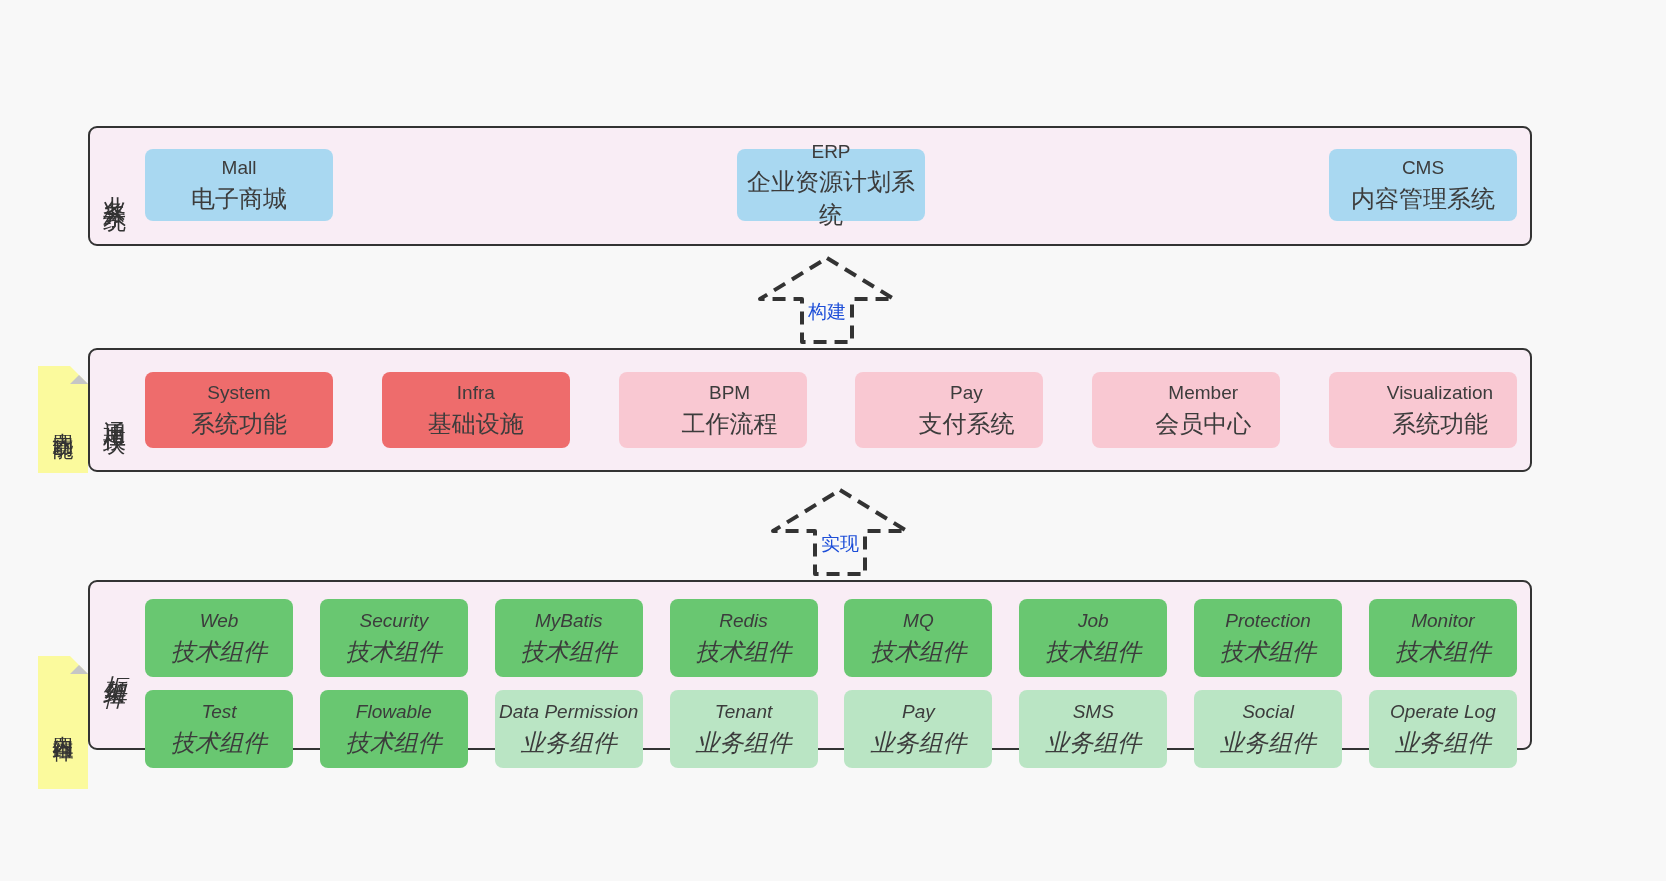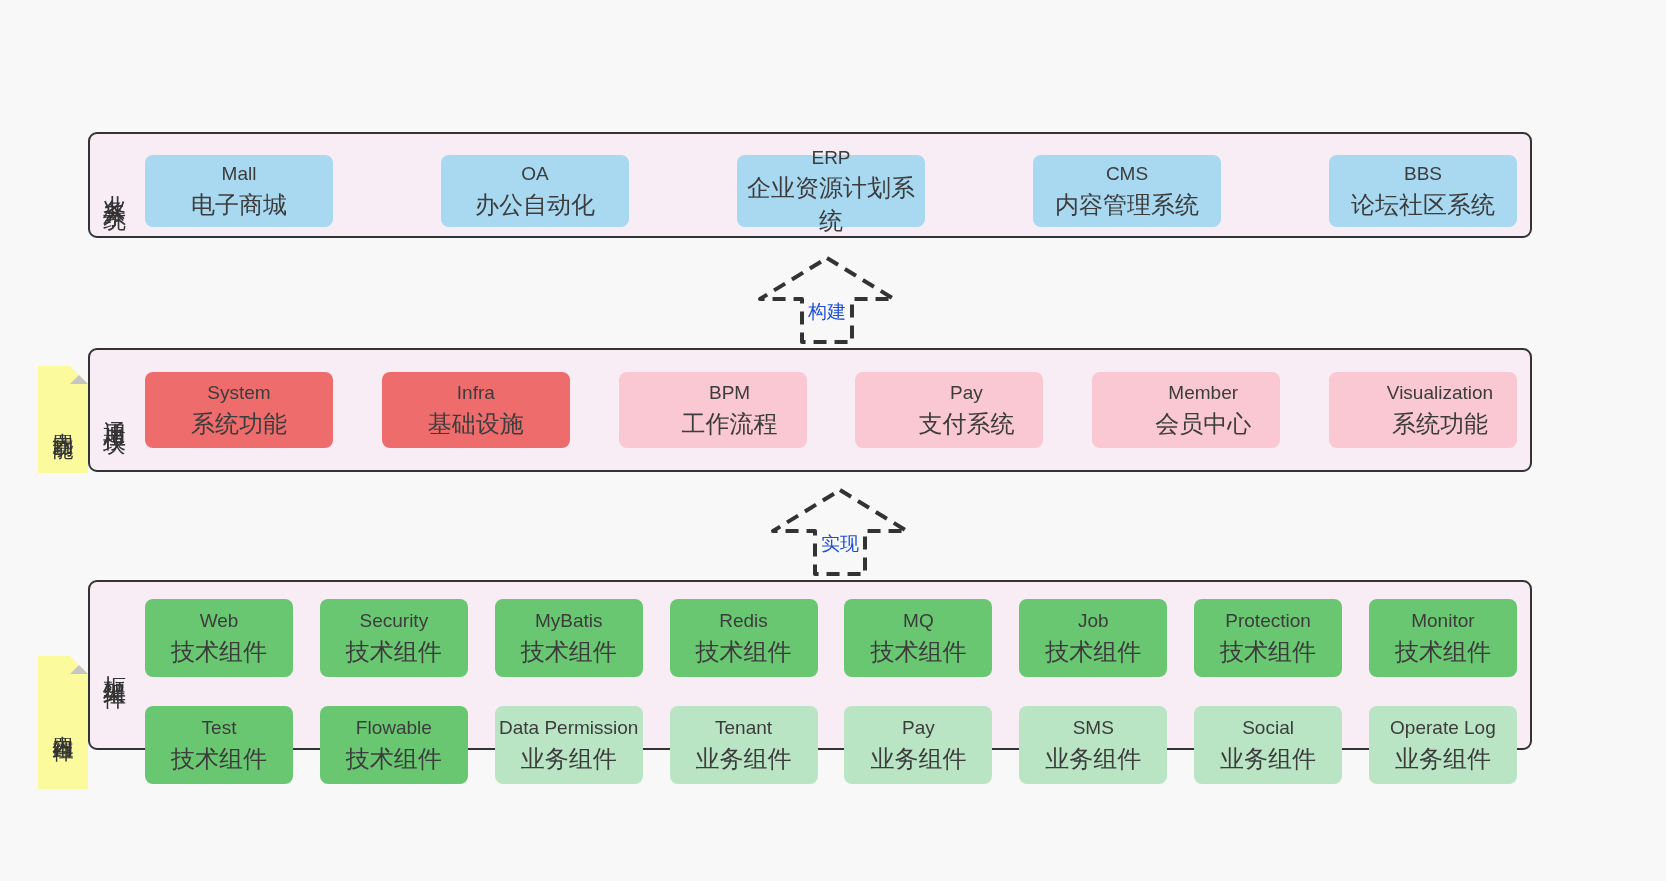--- a/index.html
+++ b/index.html
@@ -12,36 +12,36 @@
     position:relative; width:1666px; height:881px; overflow:hidden;
     background:var(--background);
     font-family:"Liberation Sans","DejaVu Sans",sans-serif;
     color:var(--text);
   }
   .container{
     position:absolute; left:88px; width:1444px; box-sizing:border-box;
     background:var(--container-fill);
     border:2px solid var(--container-border); border-radius:9px;
   }
-  #layer-business{top:132px; height:106px;}
+  #layer-business{top:126px; height:120px;}
   #layer-modules{top:348px; height:124px;}
-  #layer-components{top:580px; height:170px;}
+  #layer-components{top:580px; height:170px;font-style:italic;}
   .layer-label{
     position:absolute; left:10px; top:50%; transform:translateY(-50%);
     writing-mode:vertical-rl; text-orientation:upright;
     font-size:23px; letter-spacing:4px; color:#333; white-space:nowrap;
   }
   .box-row{
     position:absolute; left:55px; width:1372px;
     display:flex; justify-content:space-between;
   }
   #row-business{top:21px;}
   #row-modules{top:22px;}
   #row-components-1{top:17px;}
-  #row-components-2{top:124px;}
+  #row-components-2{top:108px;}
   .box{
     display:flex; flex-direction:column; align-items:center; justify-content:center;
     border-radius:8px; text-align:center; box-sizing:border-box; padding:2px 4px;
     line-height:1.38;
   }
   .box-wide{width:188px;}
   #row-business .box{height:72px;}
   #row-modules .box{height:76px;}
   .box-narrow{width:148px; height:78px;}
   .box .box-name{font-size:19px;}
@@ -81,34 +81,26 @@
 <body>
 
 <section class="container" id="layer-business">
   <div class="layer-label">业务系统</div>
   <div class="box-row" id="row-business">
       <div class="box box-wide blue">
         <div class="box-name">Mall</div>
         <div class="box-desc">电子商城</div>
       </div>
       <div class="box box-wide blue">
-        <div class="box-name">OA</div>
-        <div class="box-desc">办公自动化</div>
-      </div>
-      <div class="box box-wide blue">
         <div class="box-name">ERP</div>
         <div class="box-desc">企业资源计划系统</div>
       </div>
       <div class="box box-wide blue">
         <div class="box-name">CMS</div>
         <div class="box-desc">内容管理系统</div>
-      </div>
-      <div class="box box-wide blue">
-        <div class="box-name">BBS</div>
-        <div class="box-desc">论坛社区系统</div>
       </div>
     </div>
 </section>
 
 <div class="arrow" id="arrow-build">
   <svg width="140" height="90" viewBox="0 0 140 90">
     <polygon points="70,3 137,44 95,44 95,87 45,87 45,44 3,44" fill="none" stroke="#333333" stroke-width="4" stroke-dasharray="13 8" stroke-linejoin="round"></polygon>
   </svg>
   <span class="arrow-label">构建</span>
 </div>

